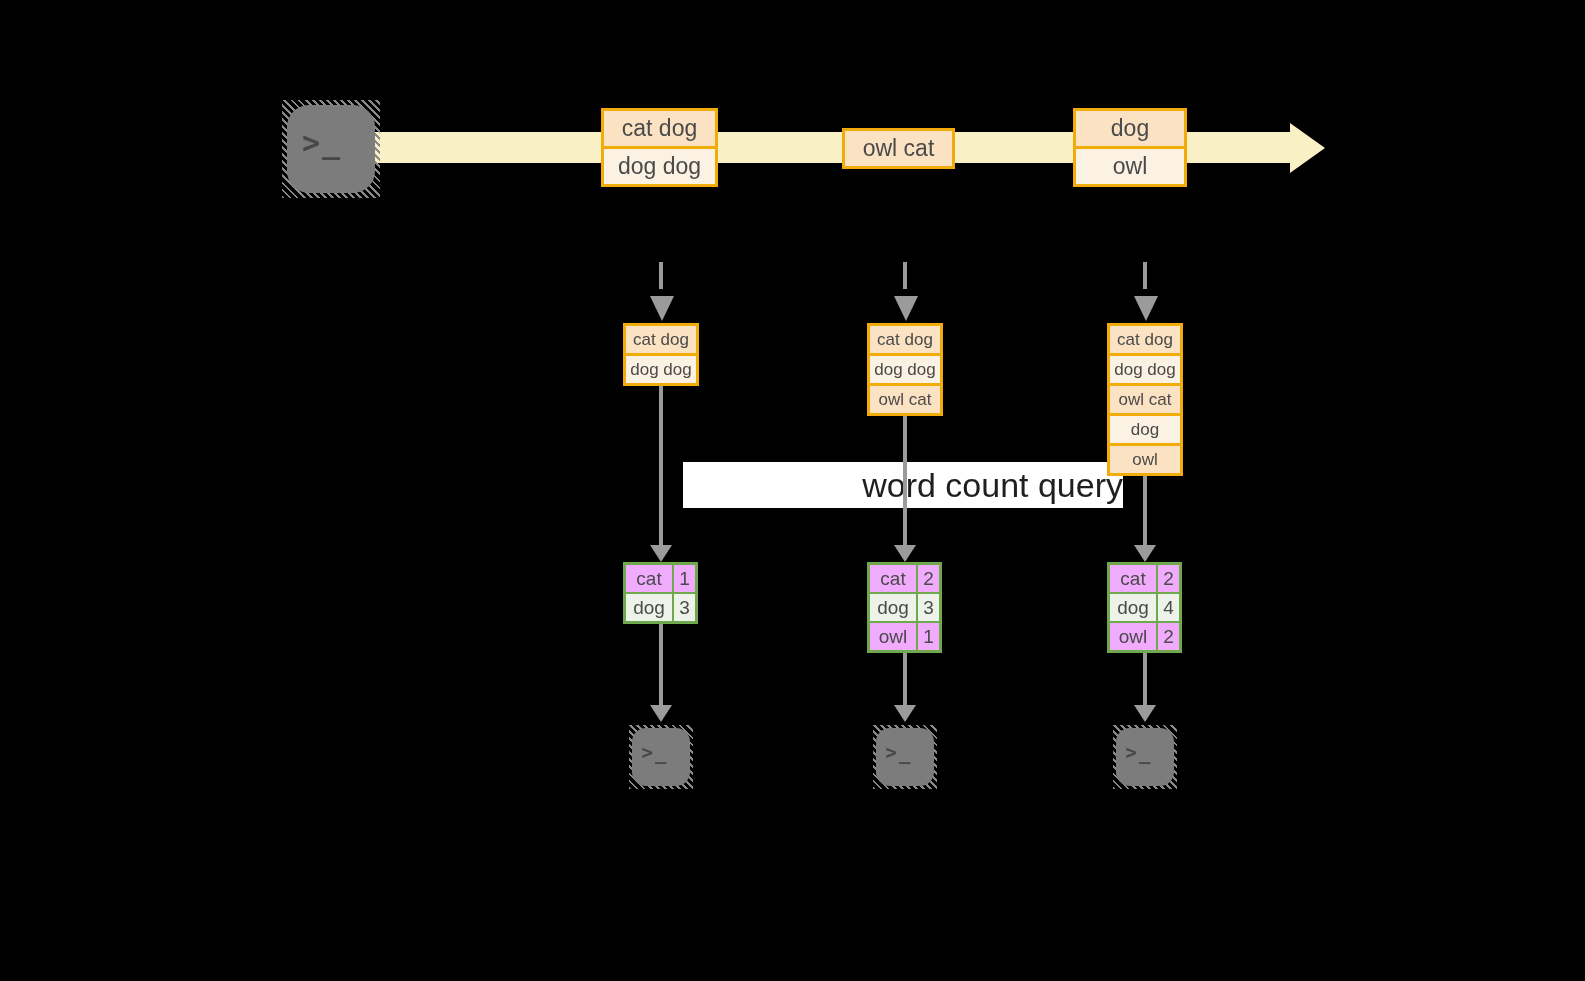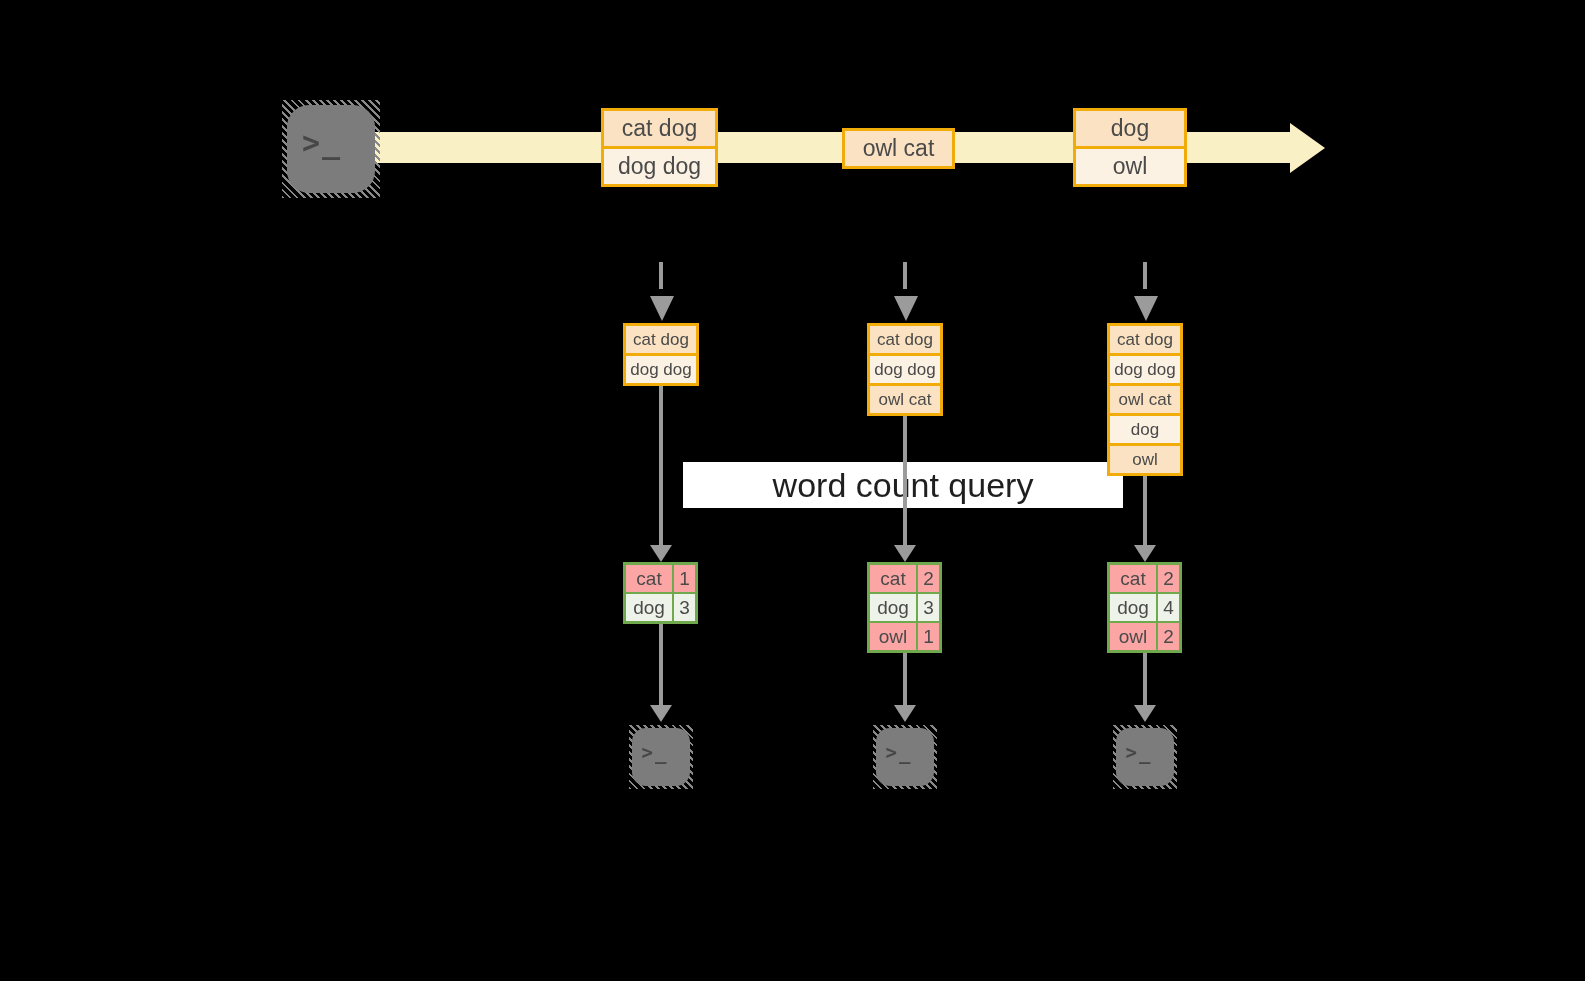--- a/index.html
+++ b/index.html
@@ -32,39 +32,39 @@
   
   .gtable{border:3px solid #70A84E;z-index:4;background:#70A84E;}
   .grow{display:flex;}
   .grow + .grow{margin-top:2px;}
   .gcell{
     display:flex;align-items:center;justify-content:center;
     height:27px;color:#4a4a4a;font-size:19px;
   }
   .gword{width:46px;}
   .gcount{width:21px;margin-left:2px;}
-  .gfill-dark{background:#fca5a5;}
+  .gfill-dark{background:#f0abfc;}
   .gfill-light{background:#EEF3E9;}
 
   
   .gline{width:4px;background:#9B9B9B;z-index:3;}
   .ghead{
     width:0;height:0;z-index:3;
     border-left:11px solid transparent;border-right:11px solid transparent;
     border-top:17px solid #9B9B9B;
   }
   .ghead-big{
     width:0;height:0;z-index:3;
     border-left:12px solid transparent;border-right:12px solid transparent;
     border-top:25px solid #9B9B9B;
   }
 
   
   .qband{
-    background:#FFFFFF;z-index:2;display:flex;align-items:center;justify-content:center;
+    background:#FFFFFF;z-index:2;display:flex;align-items:center;justify-content:flex-end;
     color:#1F1F1F;font-size:34px;
   }
 
   
   .term{
     z-index:4;
     background:repeating-linear-gradient(45deg,#8A8A8A 0 2px,rgba(0,0,0,0) 2px 5px);
   }
   .term-body{
     position:absolute;background:#7C7C7C;

